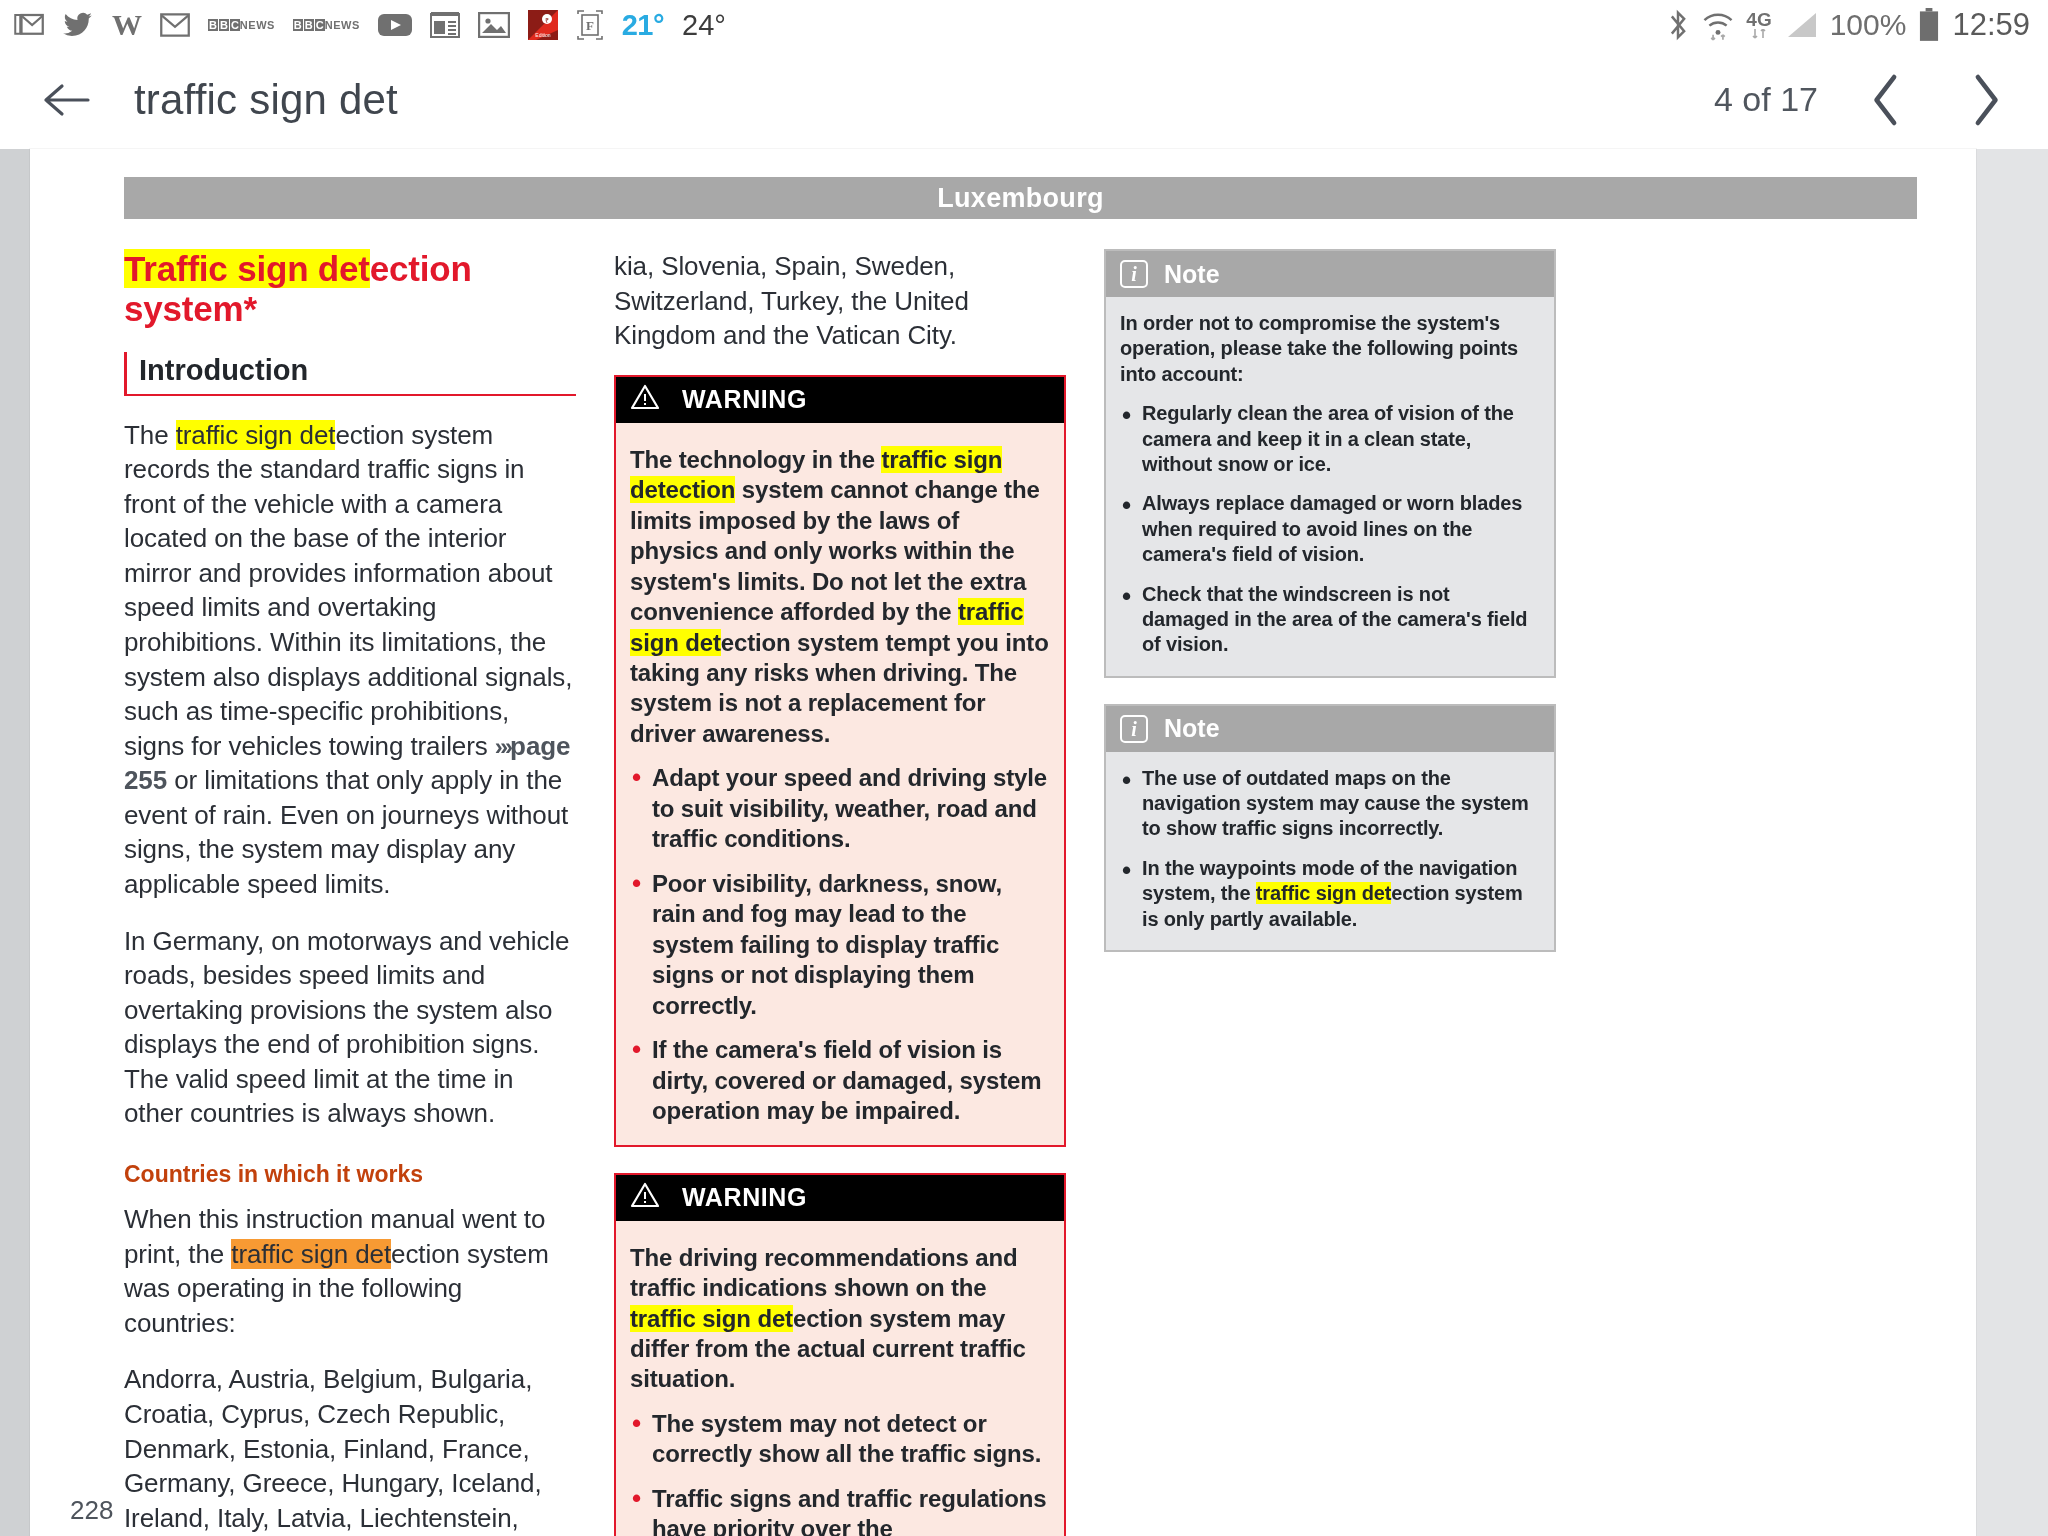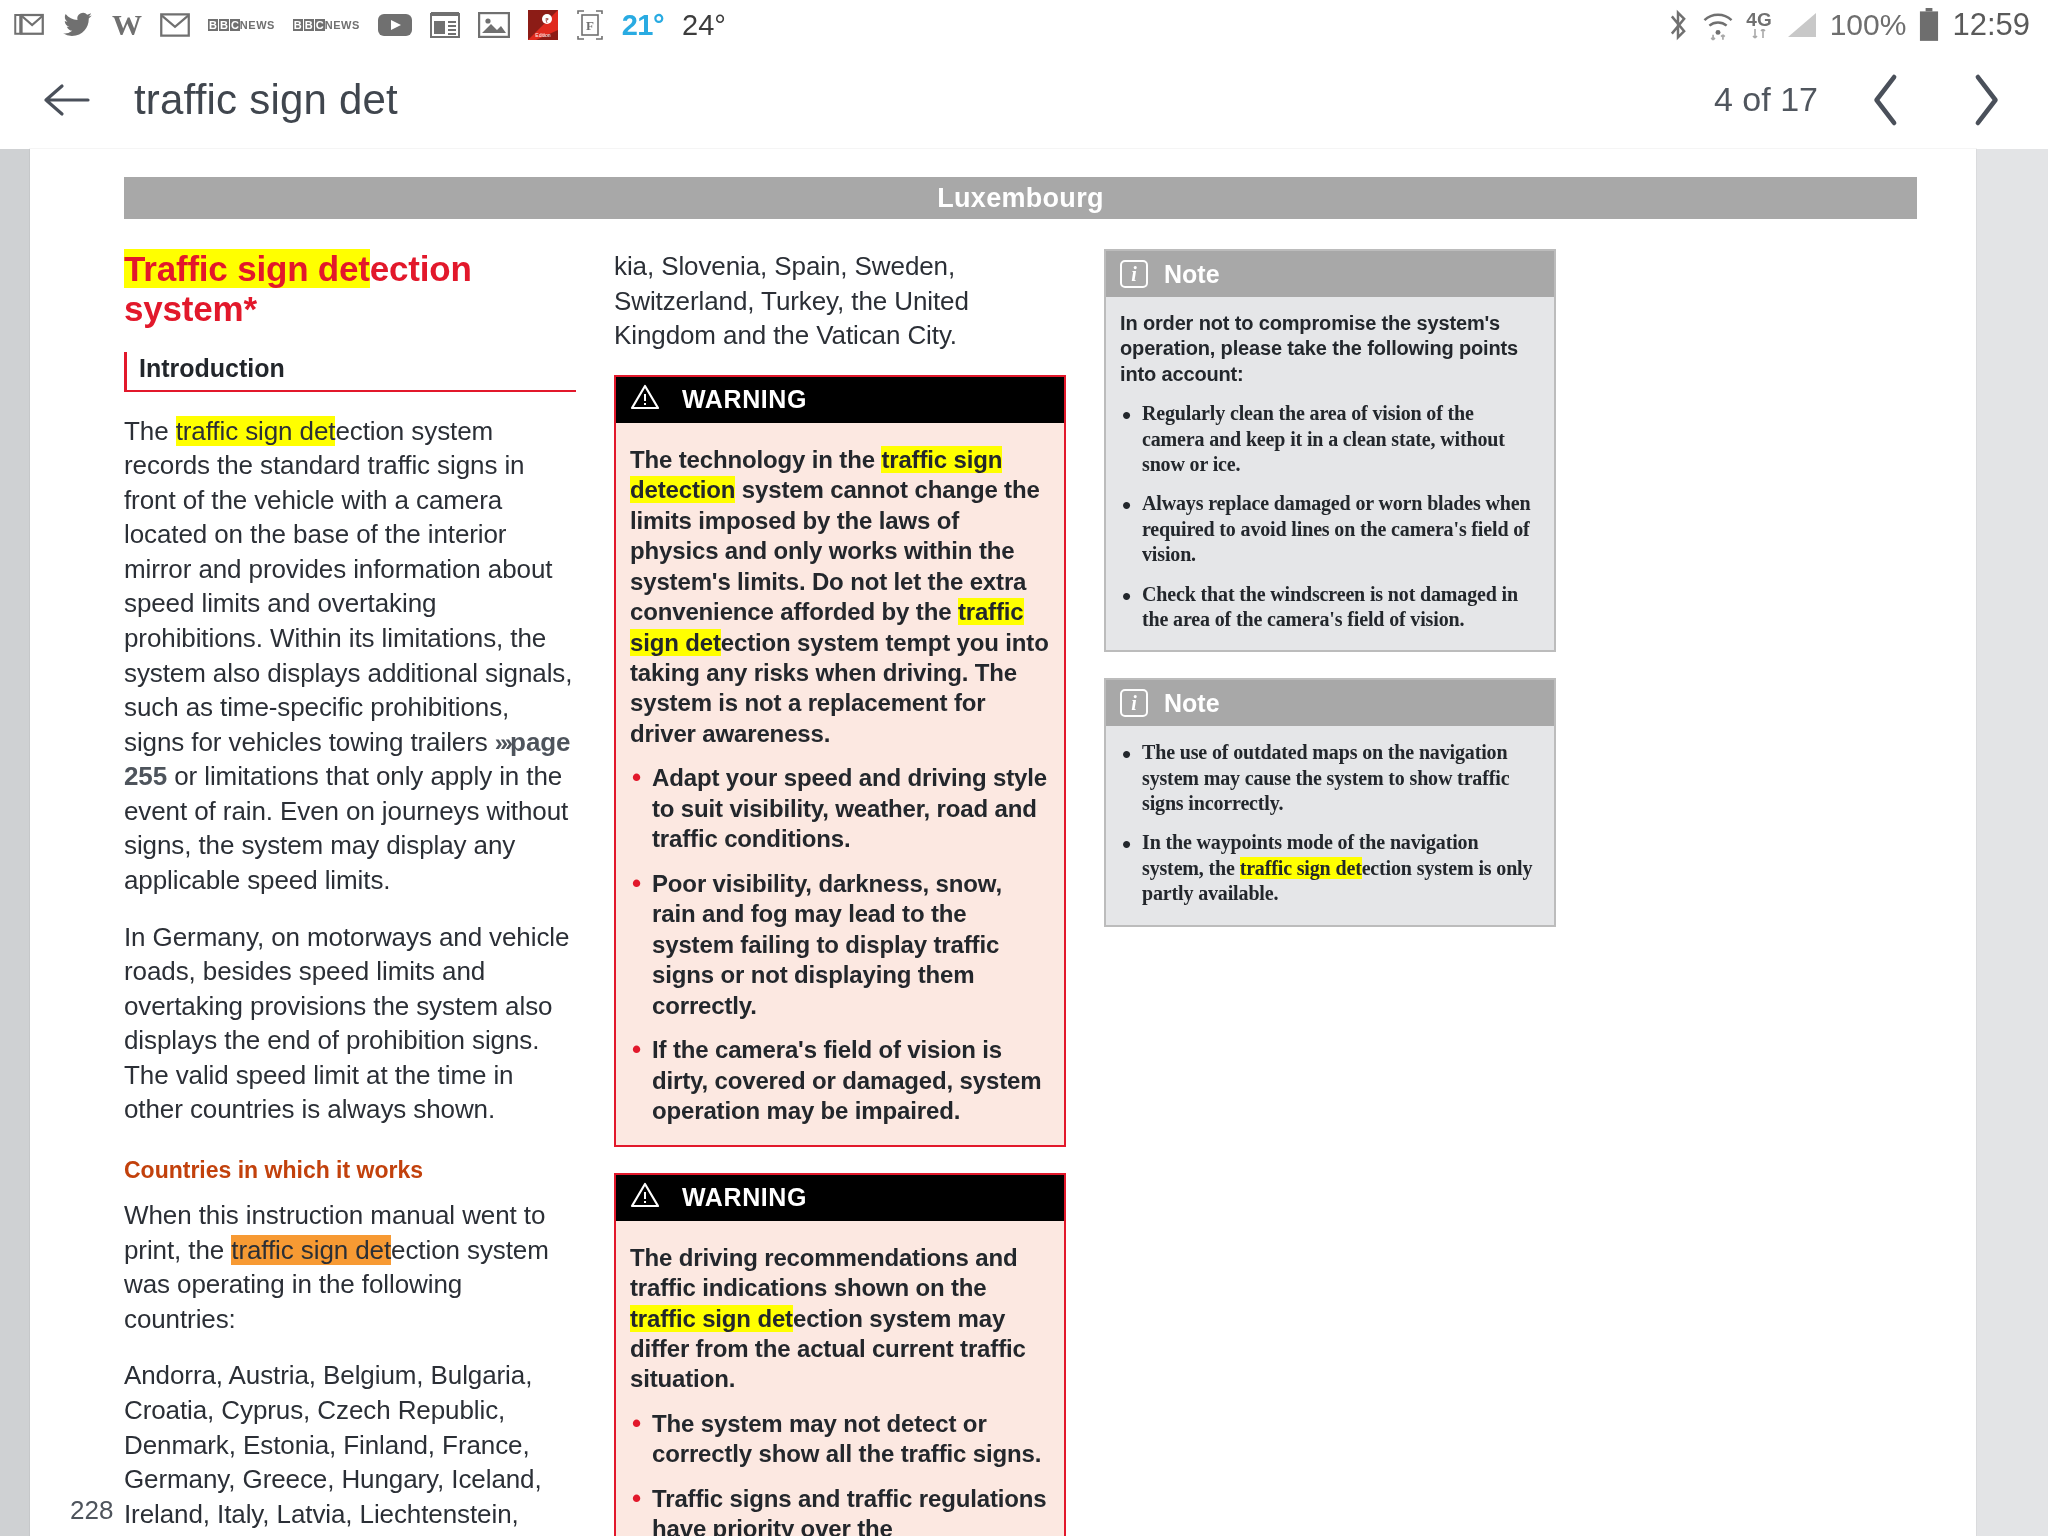--- a/index.html
+++ b/index.html
@@ -88,21 +88,21 @@
   .col-right { width: 452px; }
 
   h1#doc-title {
     font-size: 35px; line-height: 1.15; font-weight: 700;
     color: #e2182b; margin-bottom: 22px; letter-spacing: -.2px;
   }
   .hl-yellow { background: #ffff00; }
   .hl-orange { background: #f79a33; }
 
   h2.sub-head {
-    font-size: 25px; font-weight: 700; color: #22262b;
+    font-size: 29px; font-weight: 700; color: #22262b;
     border-left: 3px solid #e2182b;
     border-bottom: 2px solid #e2182b;
     padding: 2px 0 7px 12px; margin-bottom: 22px;
   }
   h3.minor-head {
     font-size: 23px; font-weight: 700; color: #c2410c;
     margin: 30px 0 14px 0;
   }
   p.body {
     font-size: 26px; line-height: 1.33; color: #2b2f36;
@@ -142,21 +142,21 @@
     display: flex; align-items: center; justify-content: center;
     font-size: 20px; font-style: italic; font-weight: 700; line-height: 1;
     font-family: "Liberation Serif", serif;
   }
   .note-body { background: #e5e6e8; padding: 14px 14px 16px 14px; }
   .note-body p {
     font-size: 20px; line-height: 1.27; font-weight: 700; color: #23272c;
     margin-bottom: 14px; letter-spacing: -.15px;
   }
   .note-body p:last-child { margin-bottom: 2px; }
-  .bullet-dark { position: relative; padding-left: 22px; font-family: Liberation Serif, serif; }
+  .bullet-dark { position: relative; padding-left: 22px; }
   .bullet-dark:before {
     content: "\2022"; position: absolute; left: 2px; top: -1px;
     color: #23272c; font-size: 26px; line-height: 1.2;
   }
 
   #folio {
     position: absolute; left: 40px; bottom: 10px;
     font-size: 26px; color: #4e545c;
   }
 </style>

